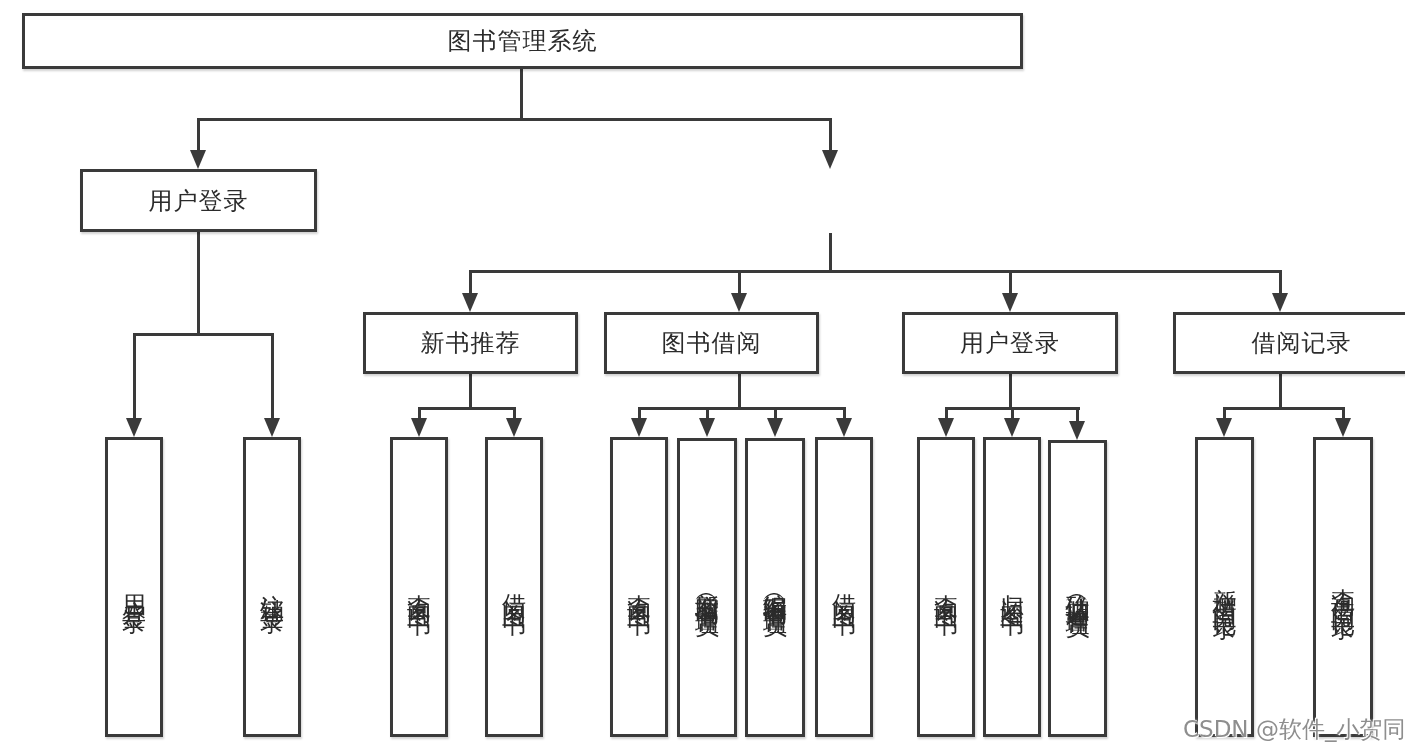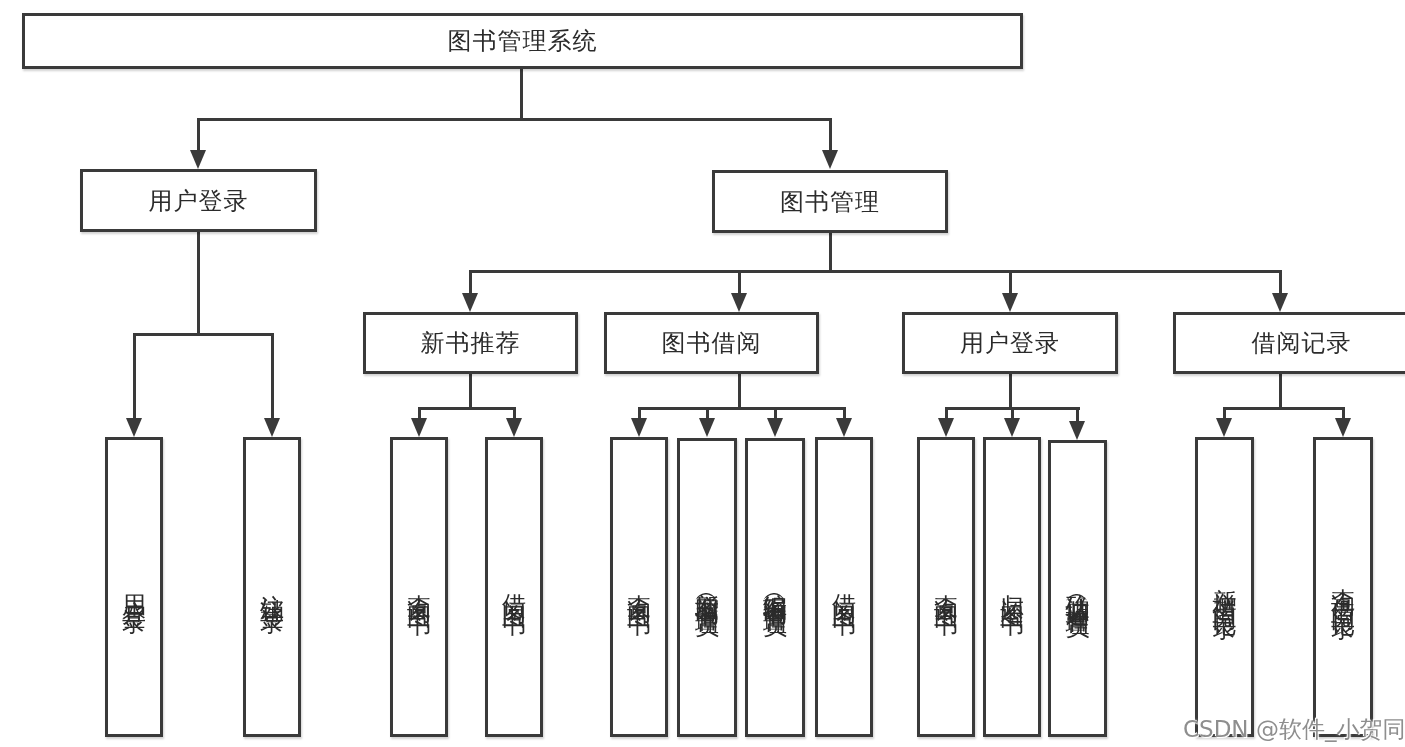--- a/index.html
+++ b/index.html
@@ -65,23 +65,20 @@
 
   <div class="vline" style="left:520px;top:69px;height:49px;"></div>
   <div class="hline" style="left:197px;top:118px;width:635px;"></div>
   <div class="vline" style="left:197px;top:118px;height:34px;"></div>
   <div class="ahead" style="left:190px;top:150px;"></div>
   <div class="vline" style="left:829px;top:118px;height:34px;"></div>
   <div class="ahead" style="left:822px;top:150px;"></div>
 
   <div class="box" style="left:80px;top:169px;width:237px;height:63px;">
     <span>用户登录</span>
-  </div>
-  <div class="box" style="left:712px;top:170px;width:236px;height:63px;">
-    <span>图书管理</span>
   </div>
 
   <div class="vline" style="left:197px;top:232px;height:101px;"></div>
   <div class="hline" style="left:133px;top:333px;width:141px;"></div>
   <div class="vline" style="left:133px;top:333px;height:86px;"></div>
   <div class="ahead" style="left:126px;top:418px;"></div>
   <div class="vline" style="left:271px;top:333px;height:86px;"></div>
   <div class="ahead" style="left:264px;top:418px;"></div>
 
   <div class="vline" style="left:829px;top:233px;height:37px;"></div>

